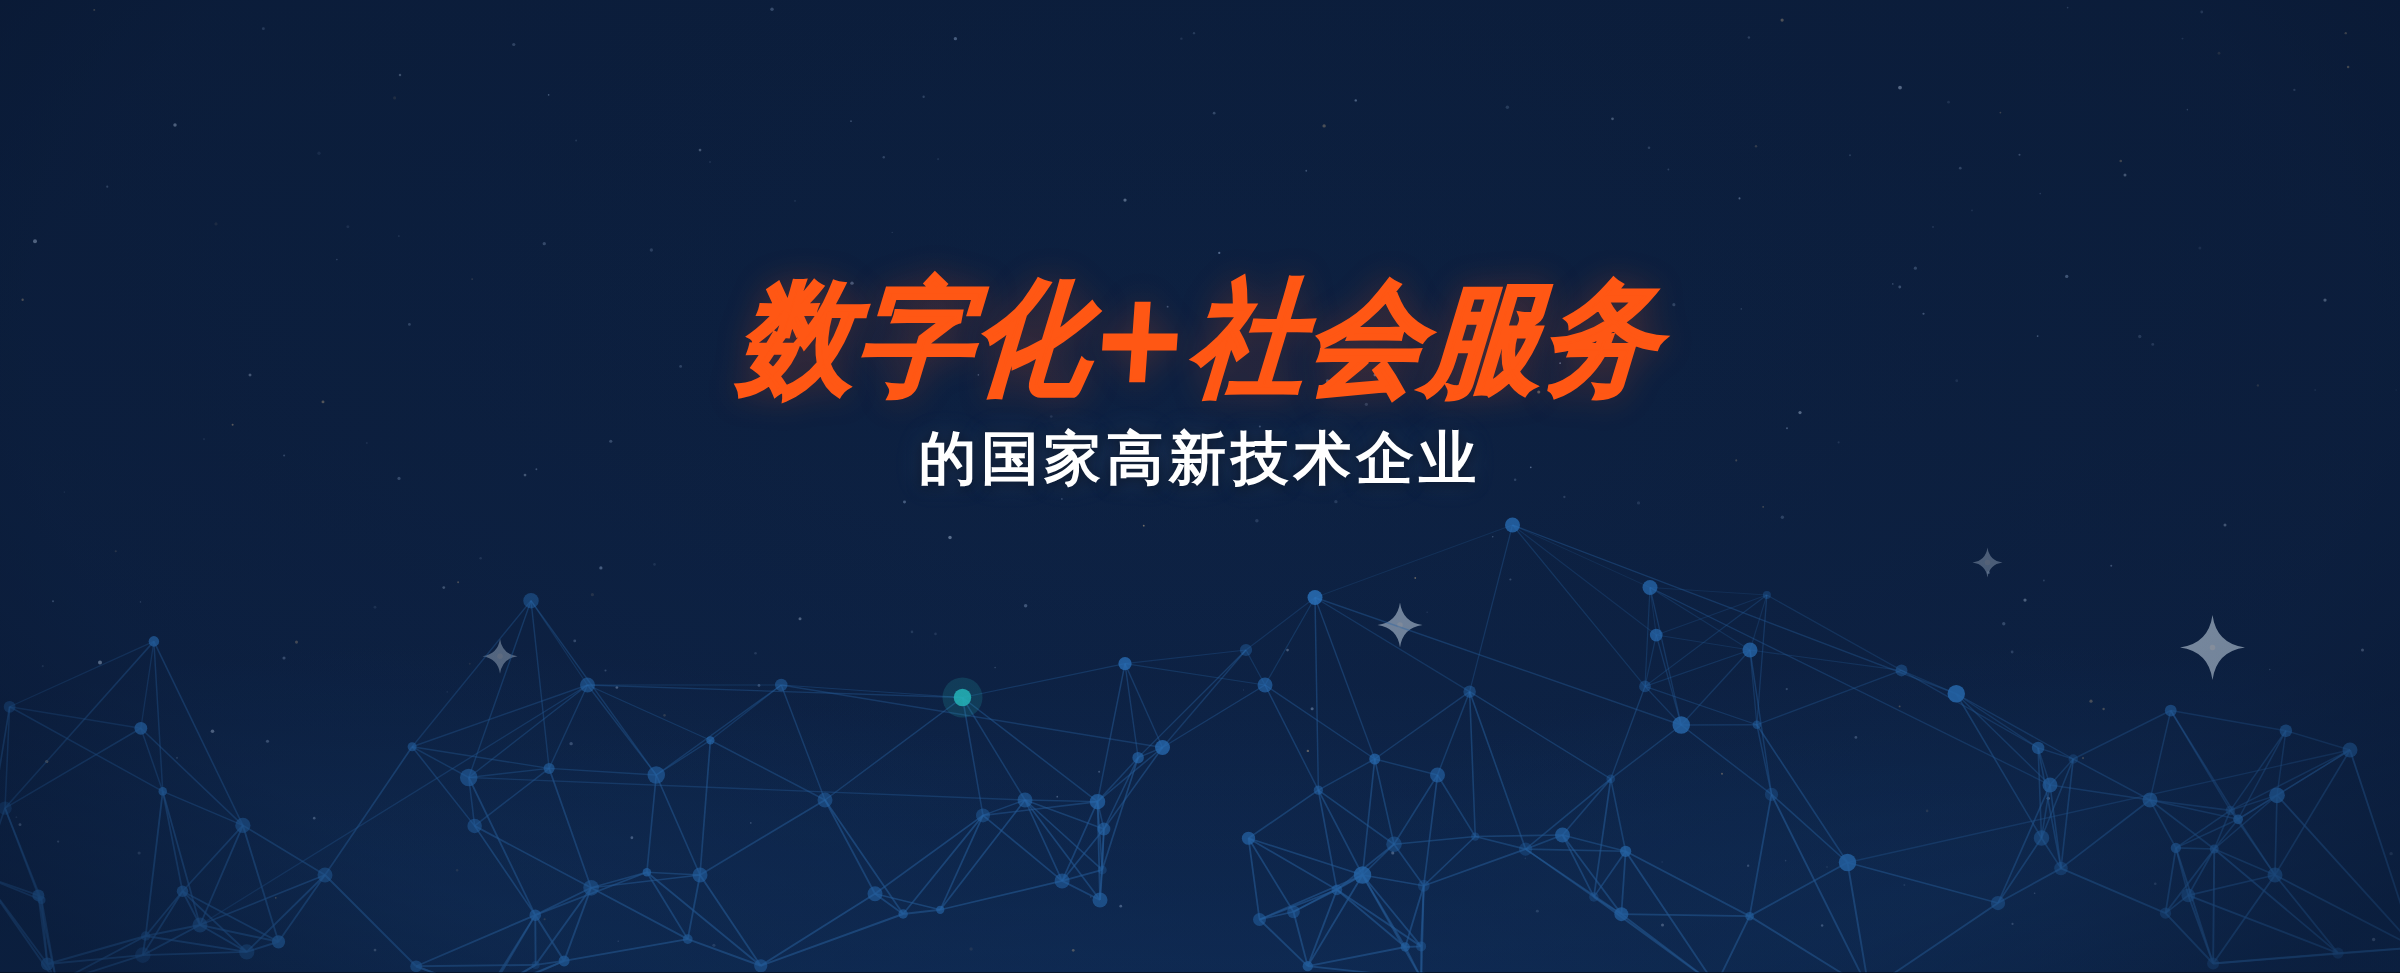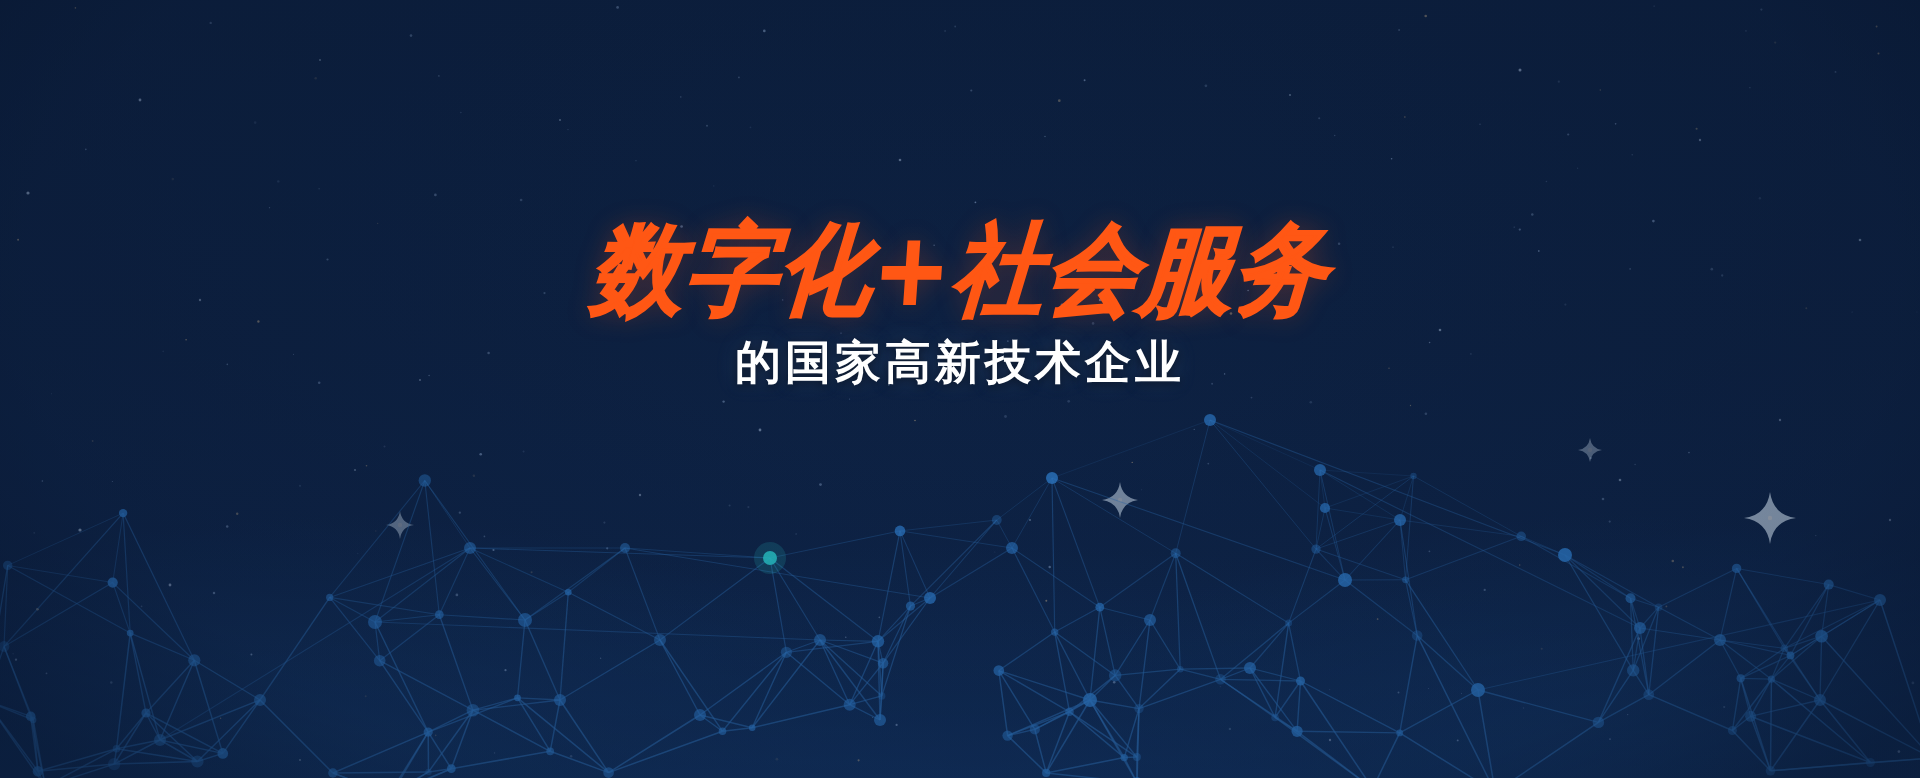--- a/index.html
+++ b/index.html
@@ -50,21 +50,21 @@
     line-height: 1.0;
     letter-spacing: 2px;
     color: #ff5714;
     text-shadow: 0 0 26px rgba(255,87,20,0.28);
     -webkit-text-stroke: 2px #ff5714;
     transform: skewX(-4deg) scaleY(1.08);
     transform-origin: center;
   }
   .subline {
     margin: 26px 0 0 0;
-    font-family: Liberation Mono, monospace;
+    font-family: Liberation Sans, sans-serif;
     font-weight: 700;
     font-size: 46px;
     line-height: 1.0;
     letter-spacing: 4px;
     color: #ffffff;
     text-shadow: 0 2px 10px rgba(0,0,0,0.55), 0 0 22px rgba(160,200,255,0.18);
   }
 </style>
 </head>
 <body>

